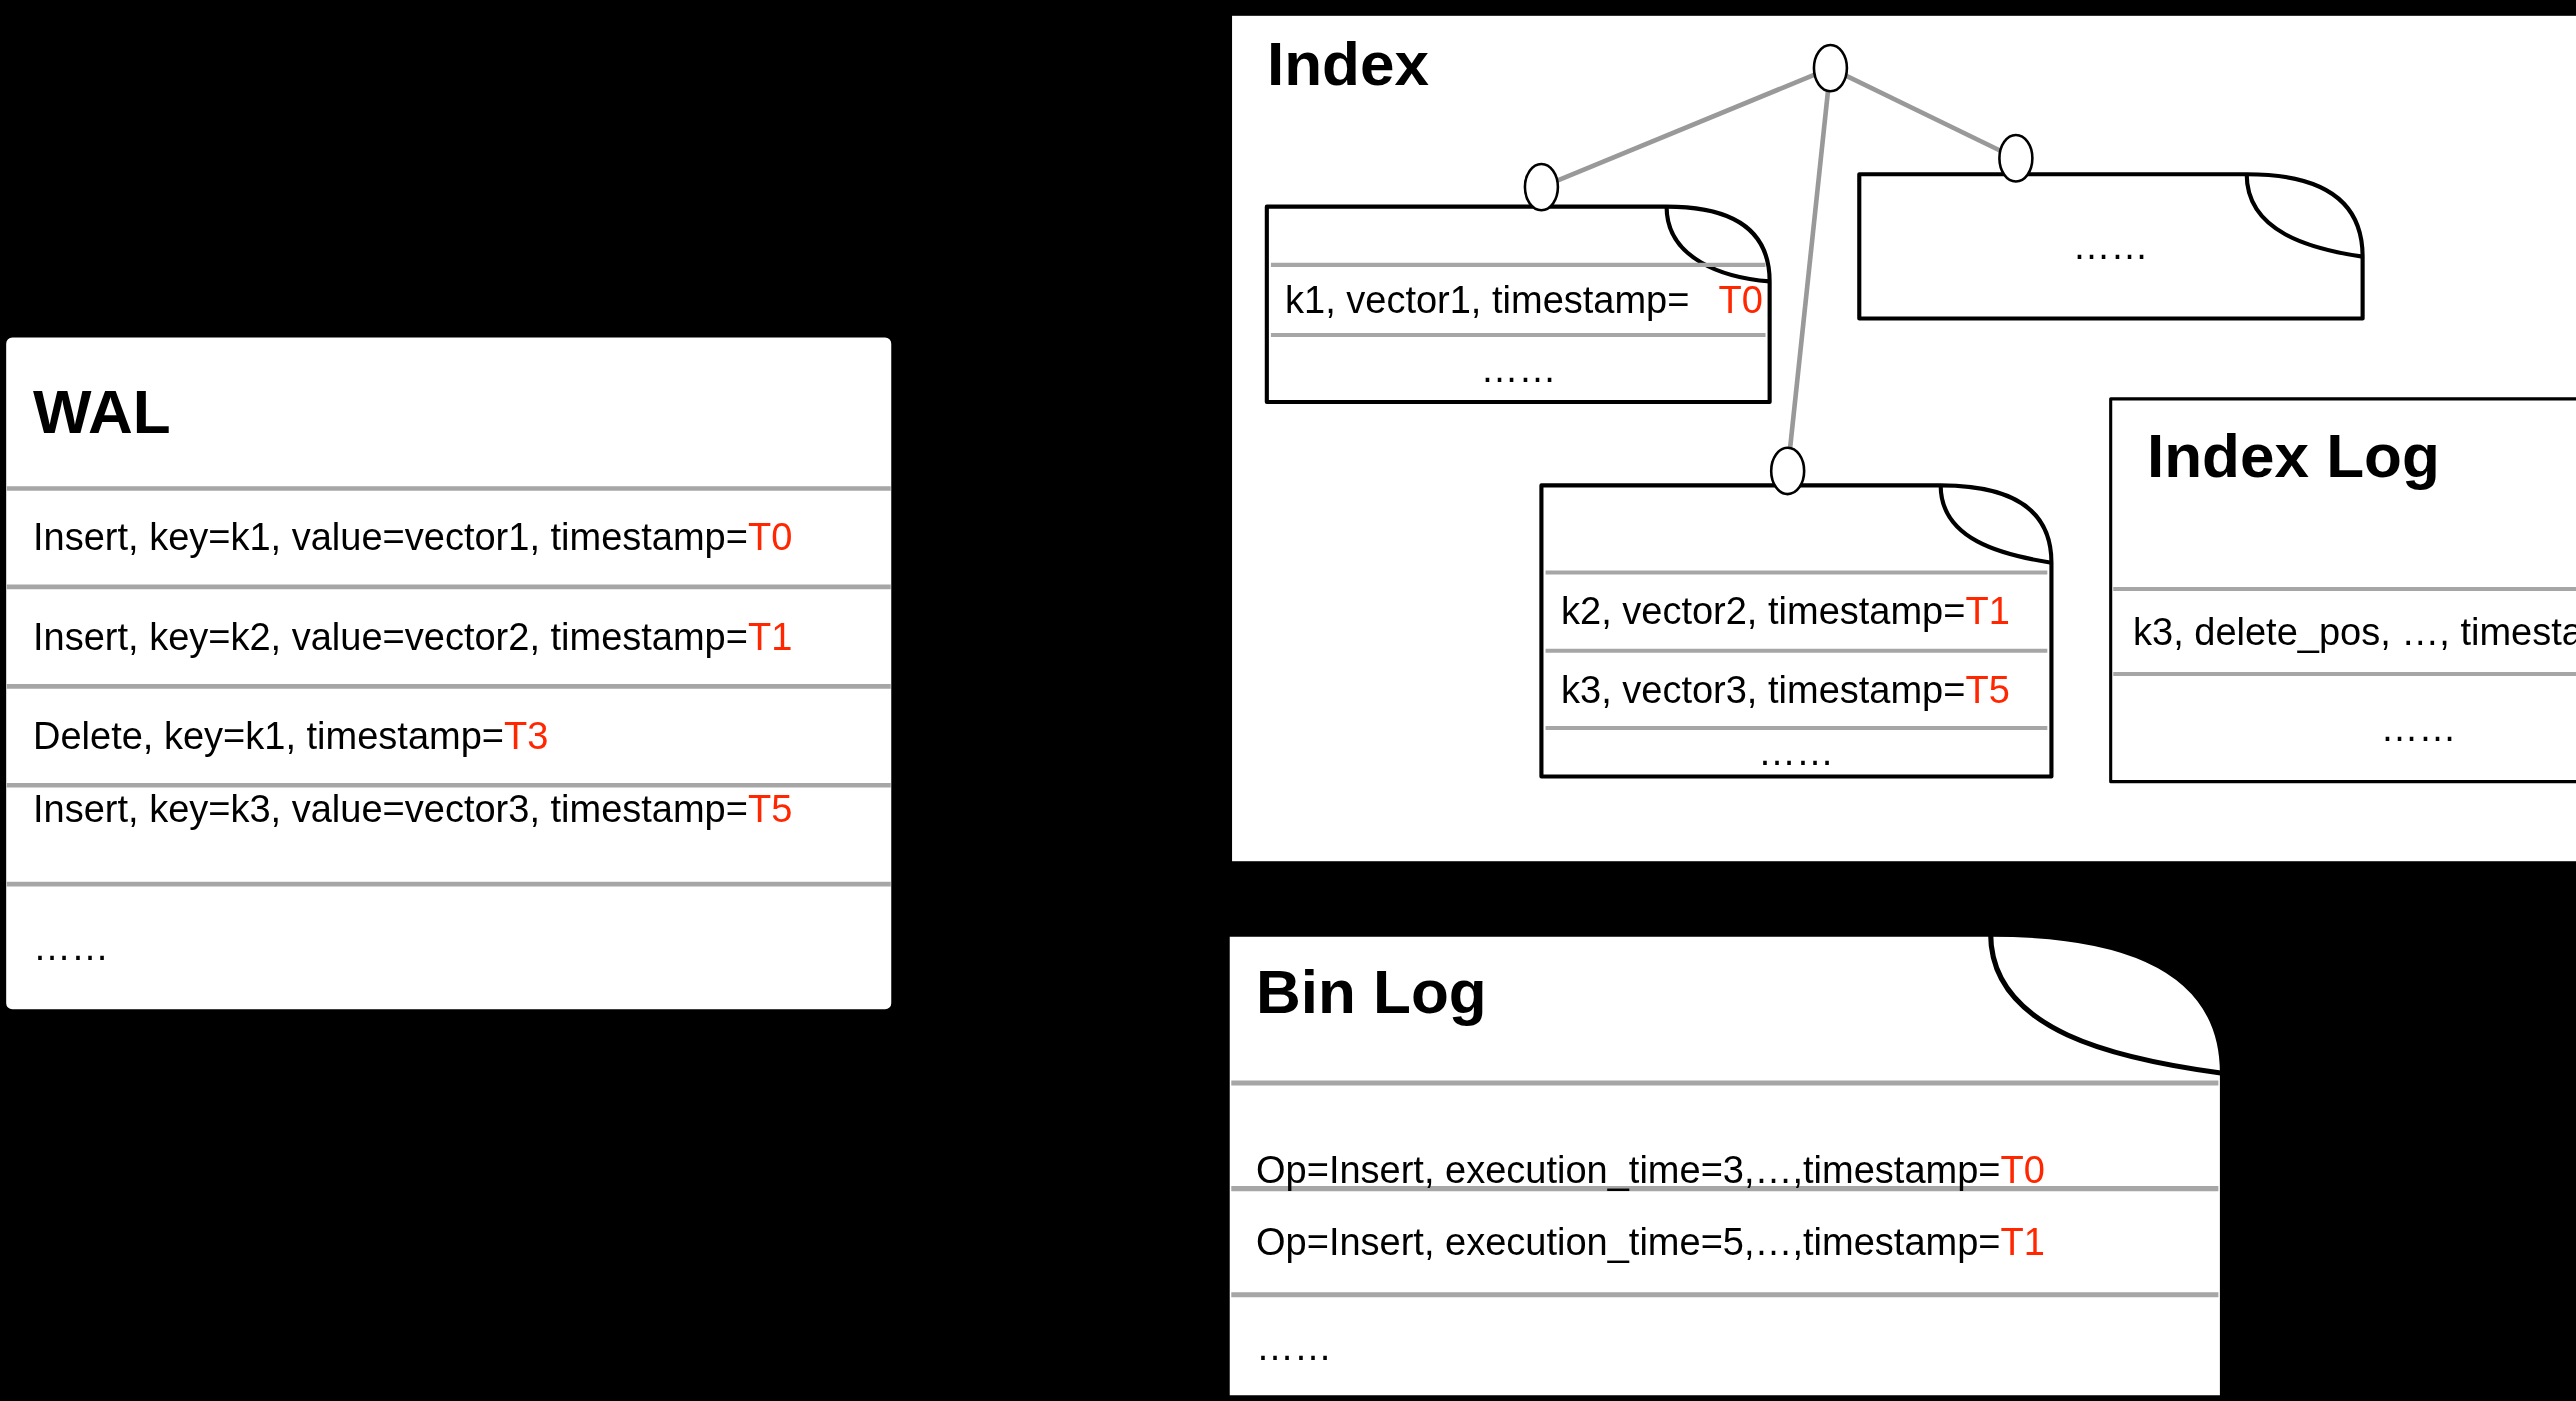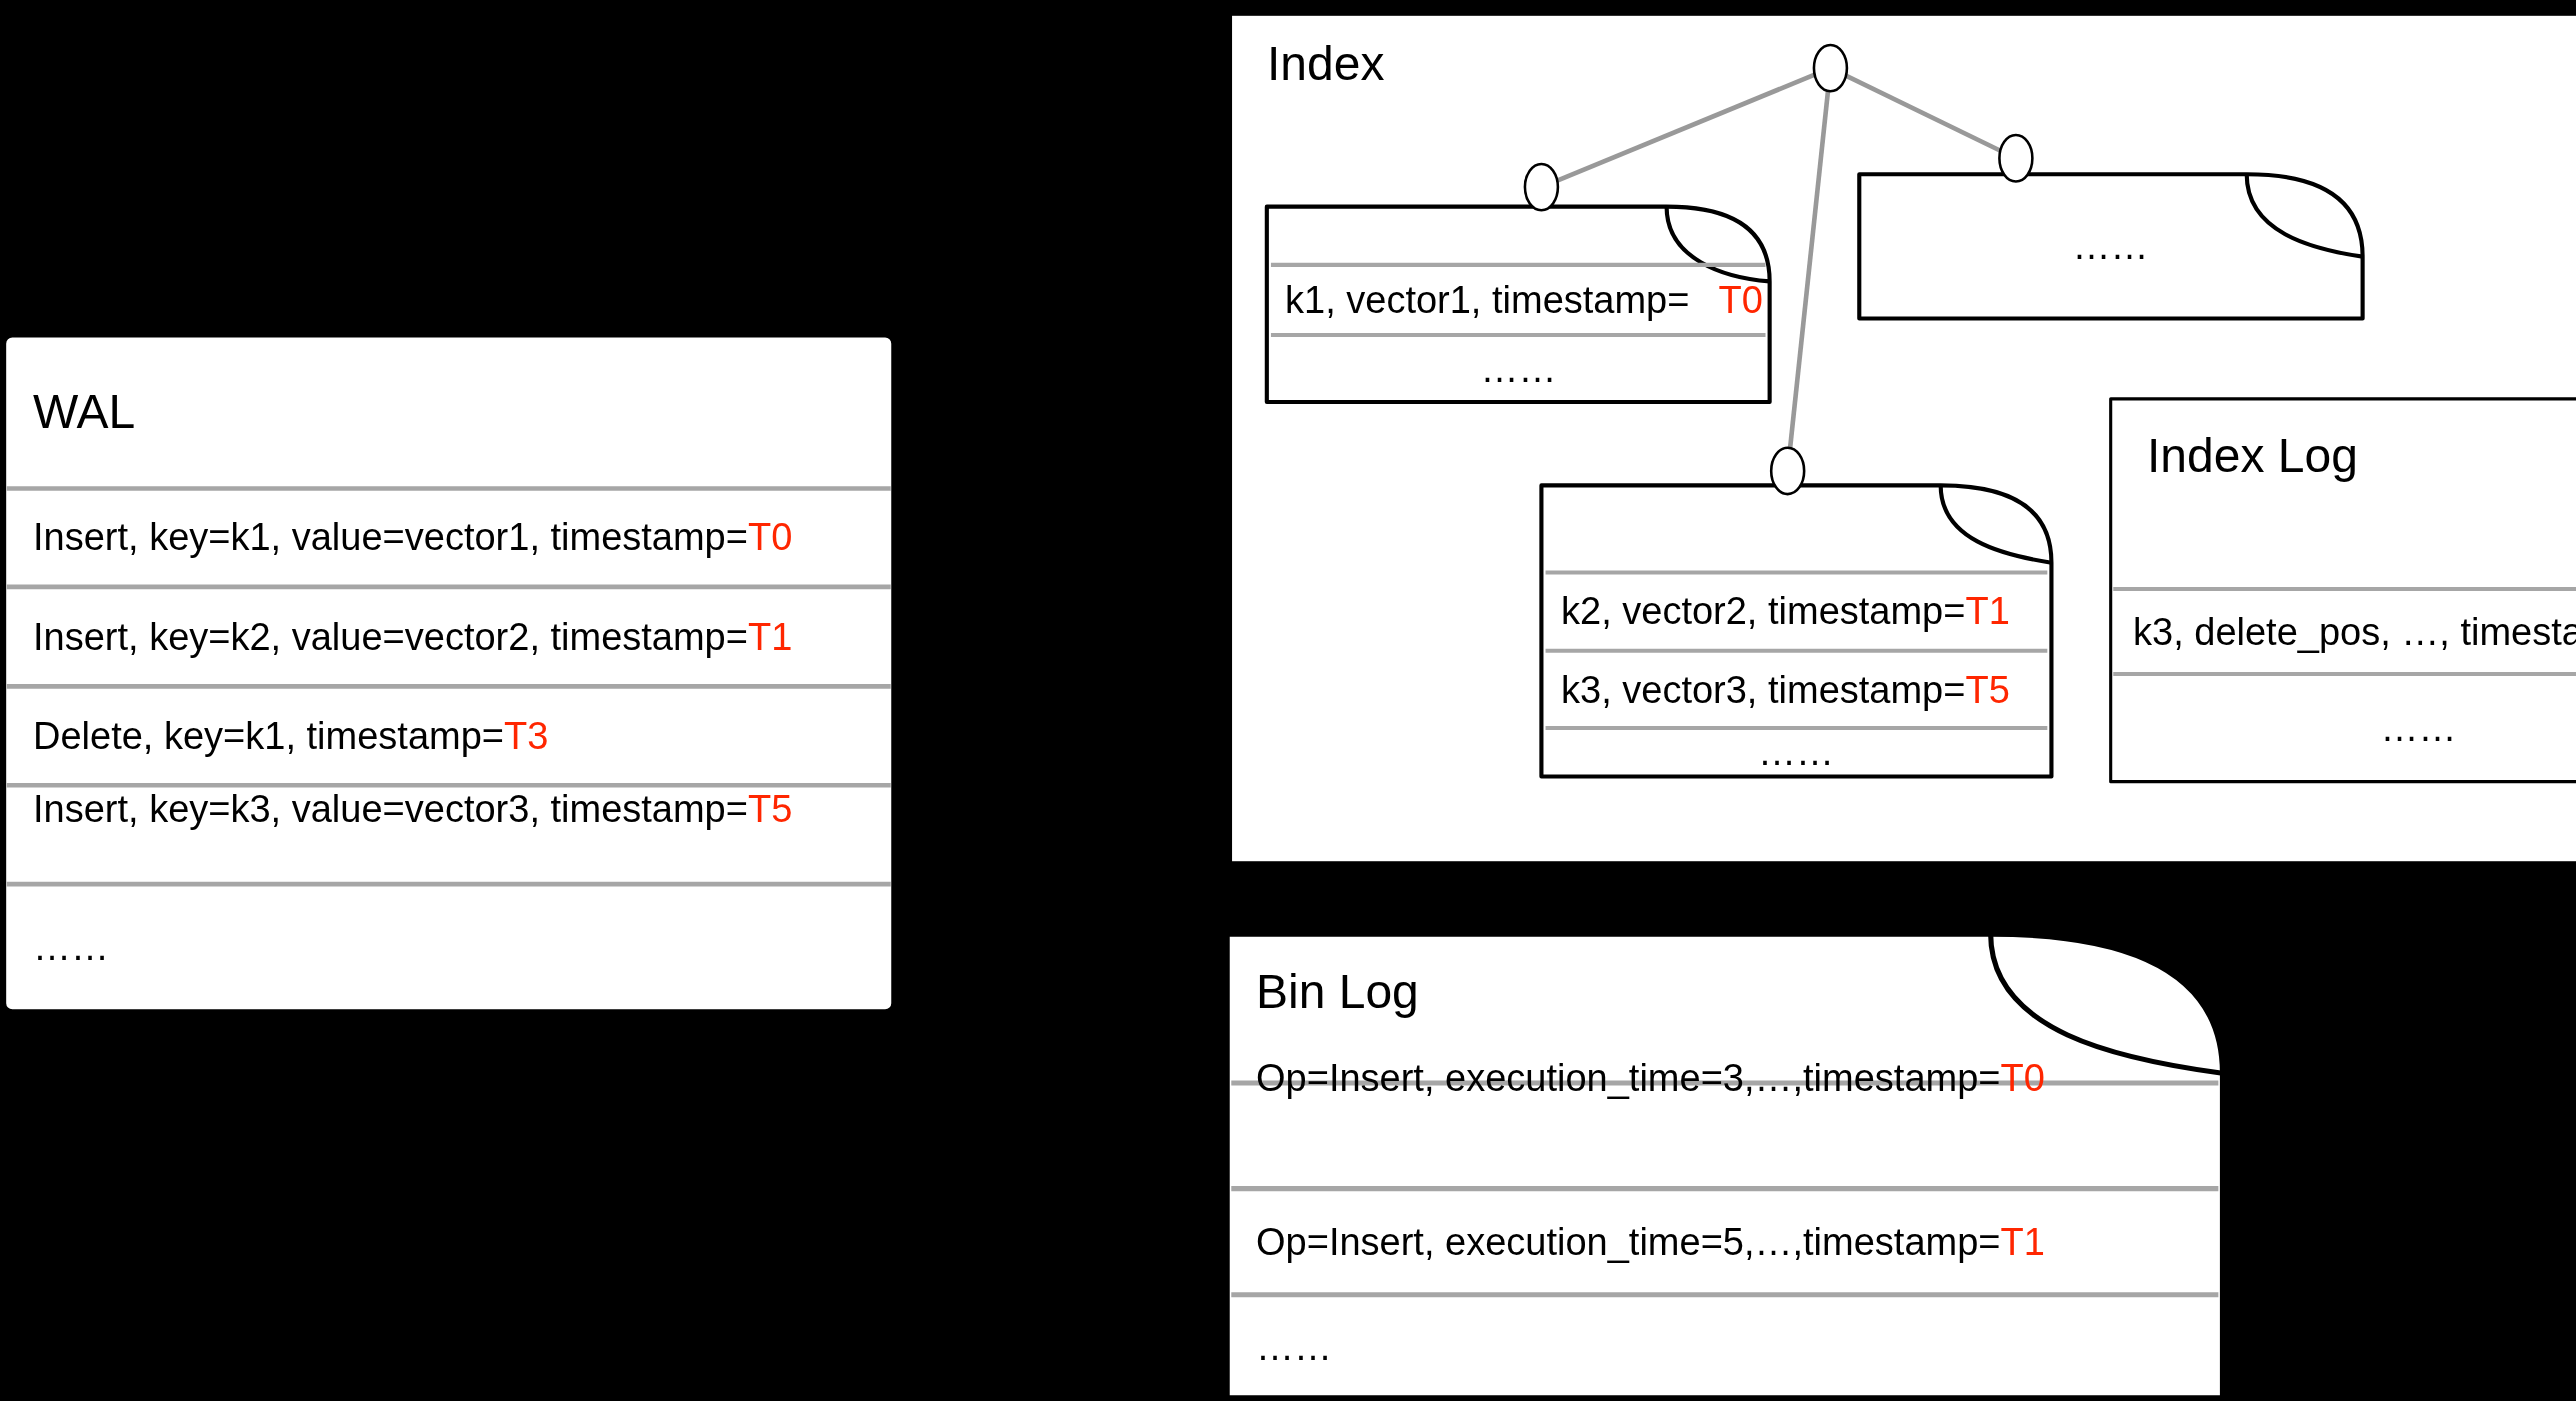--- a/index.html
+++ b/index.html
@@ -3,21 +3,21 @@
 <meta charset="utf-8">
 <style>
   html,body{margin:0;padding:0;background:#000;}
   #canvas{position:relative;width:2817px;height:1402px;background:#000;overflow:hidden;
           font-family:"Liberation Sans","DejaVu Sans",sans-serif;}
   #shapes{position:absolute;left:0;top:0;}
   .txt{position:absolute;display:flex;align-items:center;white-space:nowrap;
        font-size:38px;color:#000;line-height:1;}
   .txt.center{justify-content:center;}
   .ttl{position:absolute;display:flex;align-items:center;white-space:nowrap;
-       font-size:48px;font-weight:400;color:#000;line-height:1;}
+       font-size:62px;font-weight:700;color:#000;line-height:1;}
   .val{color:var(--accent,#ff2600);font-weight:400;}
 </style>
 </head>
 <body>
 
 <div id="canvas">
 
   <svg id="shapes" width="2817" height="1402" viewBox="0 0 5468 2721">
 
     <rect x="10" y="653" width="1722" height="1308" rx="14" fill="#ffffff" stroke="#000000" stroke-width="4"></rect>
@@ -120,21 +120,21 @@
   <div class="txt" style="left:2133px;top:589px;height:85px;">
     <span>k3, delete_pos, …, timestamp=</span>
   </div>
   <div class="txt center" style="left:2111px;width:615px;top:674px;height:108px;">
     <span>……</span>
   </div>
 
   <div class="ttl" style="left:1256px;top:943px;height:98px;">
     <span>Bin Log</span>
   </div>
-  <div class="txt" style="left:1256px;top:1025px;height:106px;">
+  <div class="txt" style="left:1256px;top:1083px;height:106px;align-items:flex-end;">
     <span>Op=Insert, execution_time=3,…,timestamp=</span>
       <span class="val">T0</span>
   </div>
   <div class="txt" style="left:1256px;top:1189px;height:106px;">
     <span>Op=Insert, execution_time=5,…,timestamp=</span>
       <span class="val">T1</span>
   </div>
   <div class="txt" style="left:1256px;top:1295px;height:103px;">
     <span>……</span>
   </div>

